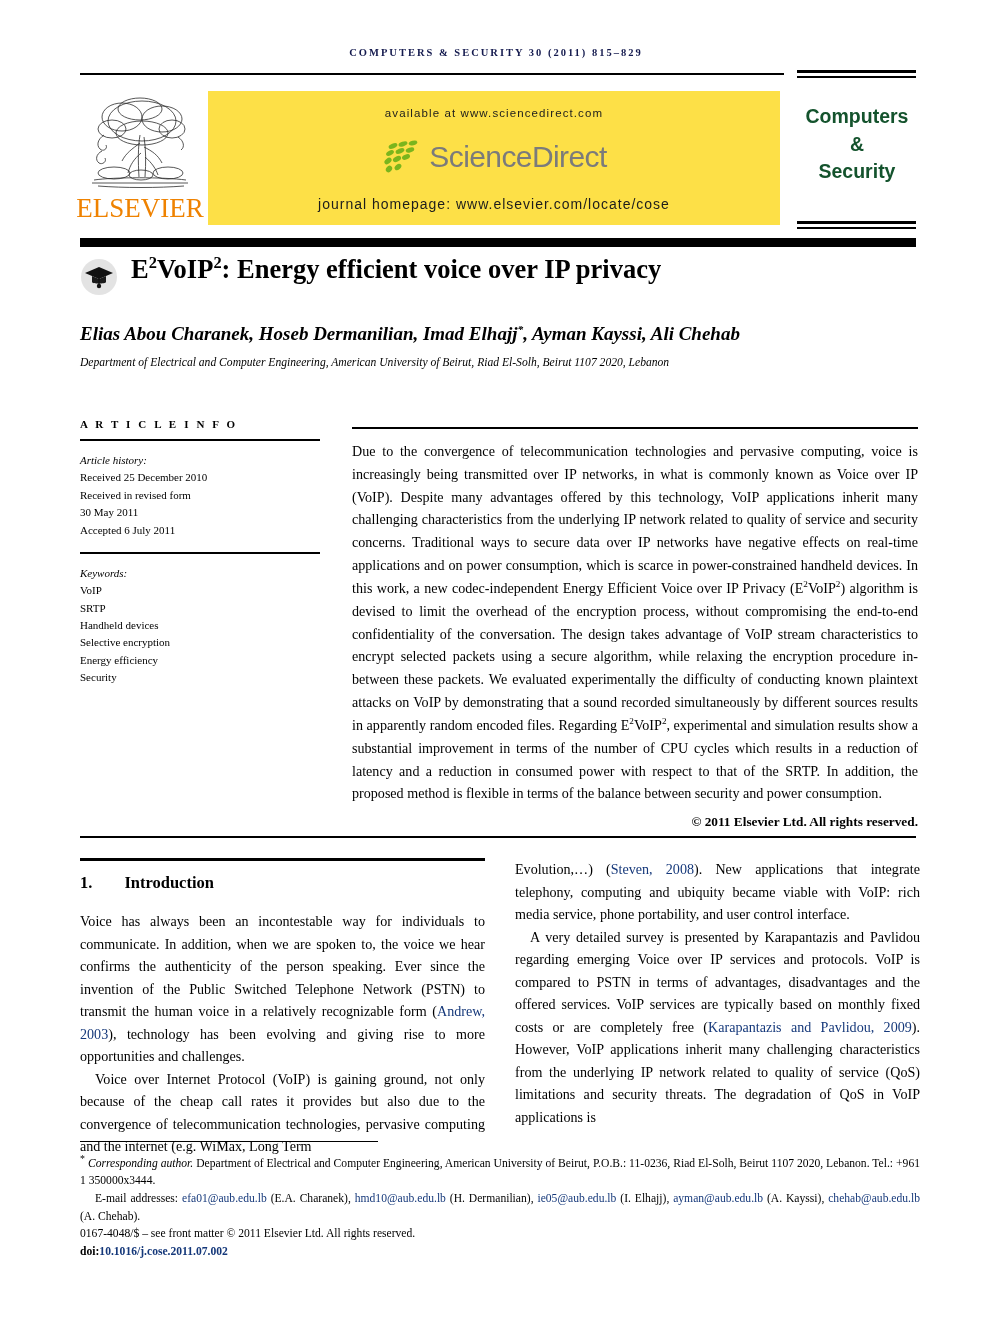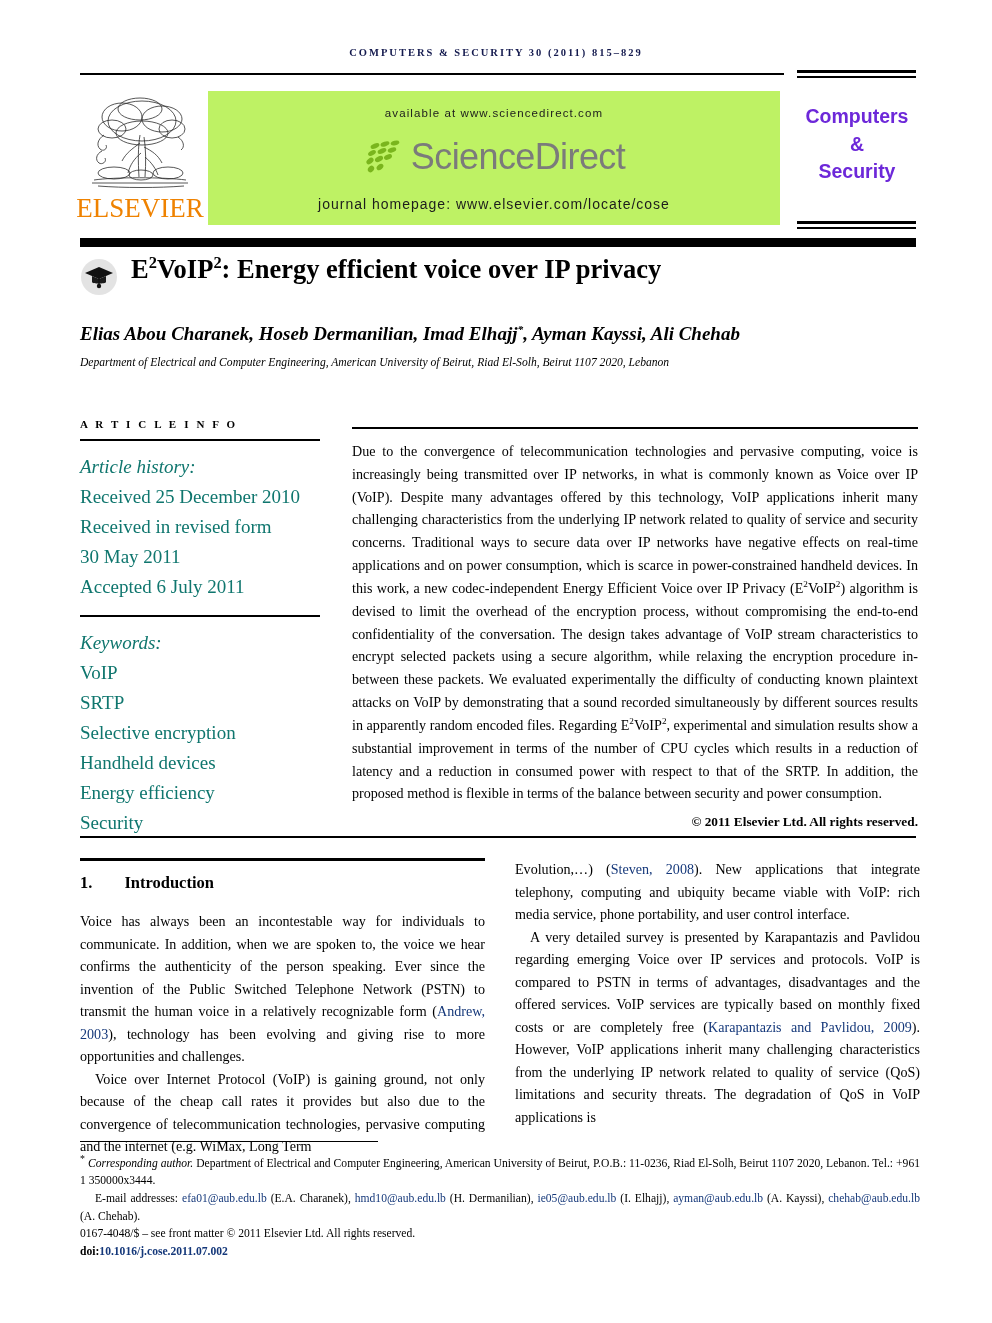--- a/index.html
+++ b/index.html
@@ -47,43 +47,43 @@
     display:flex; flex-direction:column; align-items:center; justify-content:flex-start;
   }
   .tree-svg { width:112px; height:104px; display:block; }
   .elsevier-word {
     font-family:"Liberation Serif","DejaVu Serif",serif;
     font-size:27px; color:#ef8200; letter-spacing:0px; line-height:1;
     margin-top:0px;
   }
   .sd-box {
     position:absolute; left:208px; top:2px; width:572px; height:134px;
-    background:#bef264;
+    background:#fde047;
     display:flex; flex-direction:column; align-items:center; justify-content:space-between;
     padding:16px 0 13px 0;
   }
   .sd-available {
     font-family:"Liberation Sans","DejaVu Sans",sans-serif;
     font-size:11.5px; letter-spacing:1.1px; color:#1c1c1c;
   }
   .sd-logo-row { display:flex; align-items:center; gap:4px; margin-top:-2px; }
   .sd-leaves { width:44px; height:34px; }
   .sd-word {
     font-family:"Liberation Sans","DejaVu Sans",sans-serif;
-    font-size:36px; color:#7b7b7b; letter-spacing:-0.6px;
+    font-size:30px; color:#7b7b7b; letter-spacing:-0.6px;
   }
   .sd-homepage {
     font-family:"Liberation Sans","DejaVu Sans",sans-serif;
     font-size:14px; letter-spacing:1.0px; color:#1c1c1c;
   }
   .jbox {
     position:absolute; left:795px; top:14px; width:124px; height:120px;
     text-align:center;
     font-family:"Liberation Sans","DejaVu Sans",sans-serif;
-    font-weight:bold; font-size:19.5px; line-height:1.42; color:#6d28d9;
+    font-weight:bold; font-size:19.5px; line-height:1.42; color:#14532d;
   }
   .jbox-rule-bot { position:absolute; left:797px; top:132px; width:119px; height:3px; background:#000; }
   .jbox-rule-bot2 { position:absolute; left:797px; top:138px; width:119px; height:2px; background:#000; }
 
   .thick-bar { position:absolute; left:80px; top:238px; width:836px; height:9px; background:#000; }
 
   
   .title-row {
     position:absolute; left:80px; top:254px; width:840px;
     display:flex; align-items:flex-start; gap:13px;
@@ -115,21 +115,21 @@
   }
   .col-left {
     position:absolute; left:80px; top:418px; width:240px;
   }
   .col-right {
     position:absolute; left:352px; top:418px; width:566px;
   }
   .rule-sec { height:2px; background:#000; margin:9px 0 11px 0; }
   .hist-block, .kw-block {
     font-family:"Liberation Serif","DejaVu Serif",serif;
-    font-size:19px; line-height:1.58; color:#0f766e;
+    font-size:11px; line-height:1.58; color:#000000;
   }
   .hist-block .it, .kw-block .it { font-style:italic; }
   .rule-sec-thin { height:2px; background:#000; margin:13px 0 11px 0; }
   .kw-block sup { font-size:0.65em; vertical-align:super; }
 
   .abstract-body {
     font-family:"Liberation Serif","DejaVu Serif",serif;
     font-size:14.1px; line-height:1.62; text-align:justify; color:#000;
     hyphens:none;
   }
@@ -279,22 +279,22 @@
       <div>Received 25 December 2010</div>
       <div>Received in revised form</div>
       <div>30 May 2011</div>
       <div>Accepted 6 July 2011</div>
     </div>
     <div class="rule-sec-thin"></div>
     <div class="kw-block">
       <div class="it">Keywords:</div>
       <div>VoIP</div>
       <div>SRTP</div>
+      <div>Handheld devices</div>
       <div>Selective encryption</div>
-      <div>Handheld devices</div>
       <div>Energy efficiency</div>
       <div>Security</div>
     </div>
   </div>
 
   <div class="col-right">
     <div class="rule-sec"></div>
     <div class="abstract-body"><span>Due to the convergence of telecommunication technologies and pervasive computing, voice is increasingly being transmitted over IP networks, in what is commonly known as Voice over IP (VoIP). Despite many advantages offered by this technology, VoIP applications inherit many challenging characteristics from the underlying IP network related to quality of service and security concerns. Traditional ways to secure data over IP networks have negative effects on real-time applications and on power consumption, which is scarce in power-constrained handheld devices. In this work, a new codec-independent Energy Efficient Voice over IP Privacy (E</span><sup>2</sup><span>VoIP</span><sup>2</sup><span>) algorithm is devised to limit the overhead of the encryption process, without compromising the end-to-end confidentiality of the conversation. The design takes advantage of VoIP stream characteristics to encrypt selected packets using a secure algorithm, while relaxing the encryption procedure in-between these packets. We evaluated experimentally the difficulty of conducting known plaintext attacks on VoIP by demonstrating that a sound recorded simultaneously by different sources results in apparently random encoded files. Regarding E</span><sup>2</sup><span>VoIP</span><sup>2</sup><span>, experimental and simulation results show a substantial improvement in terms of the number of CPU cycles which results in a reduction of latency and a reduction in consumed power with respect to that of the SRTP. In addition, the proposed method is flexible in terms of the balance between security and power consumption.</span></div>
     <div class="copyright">© 2011 Elsevier Ltd. All rights reserved.</div>
   </div>

